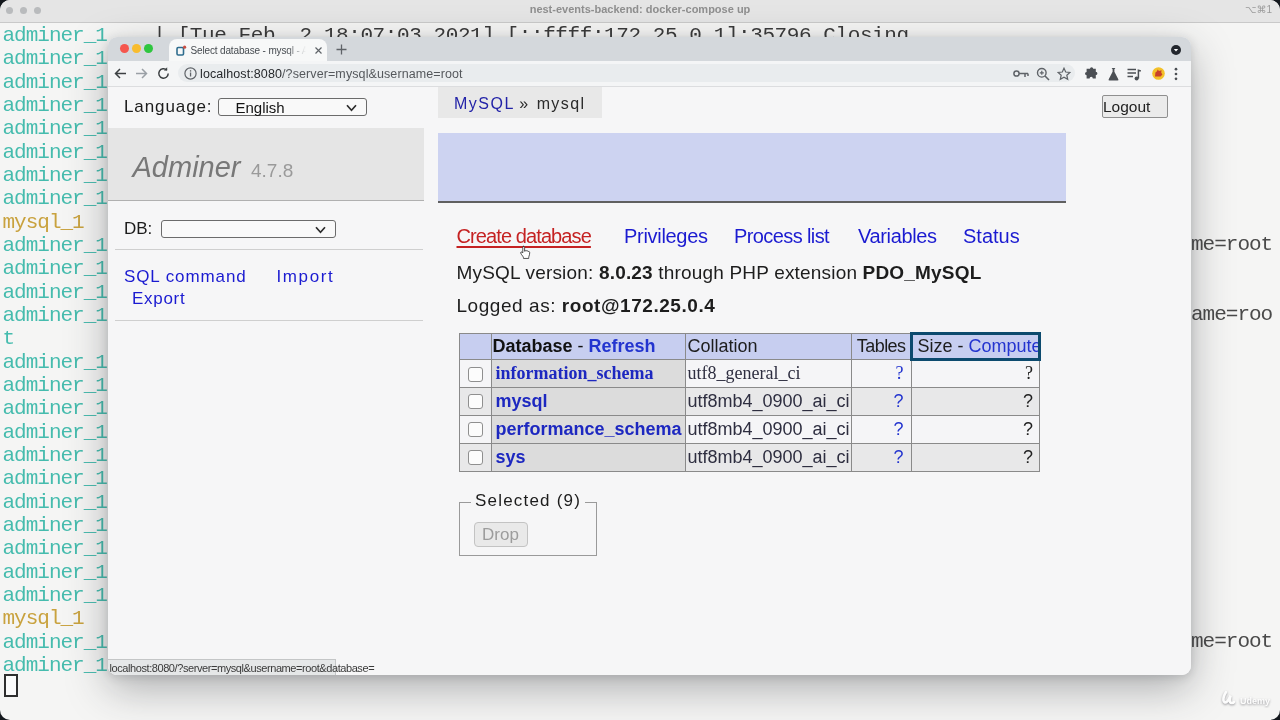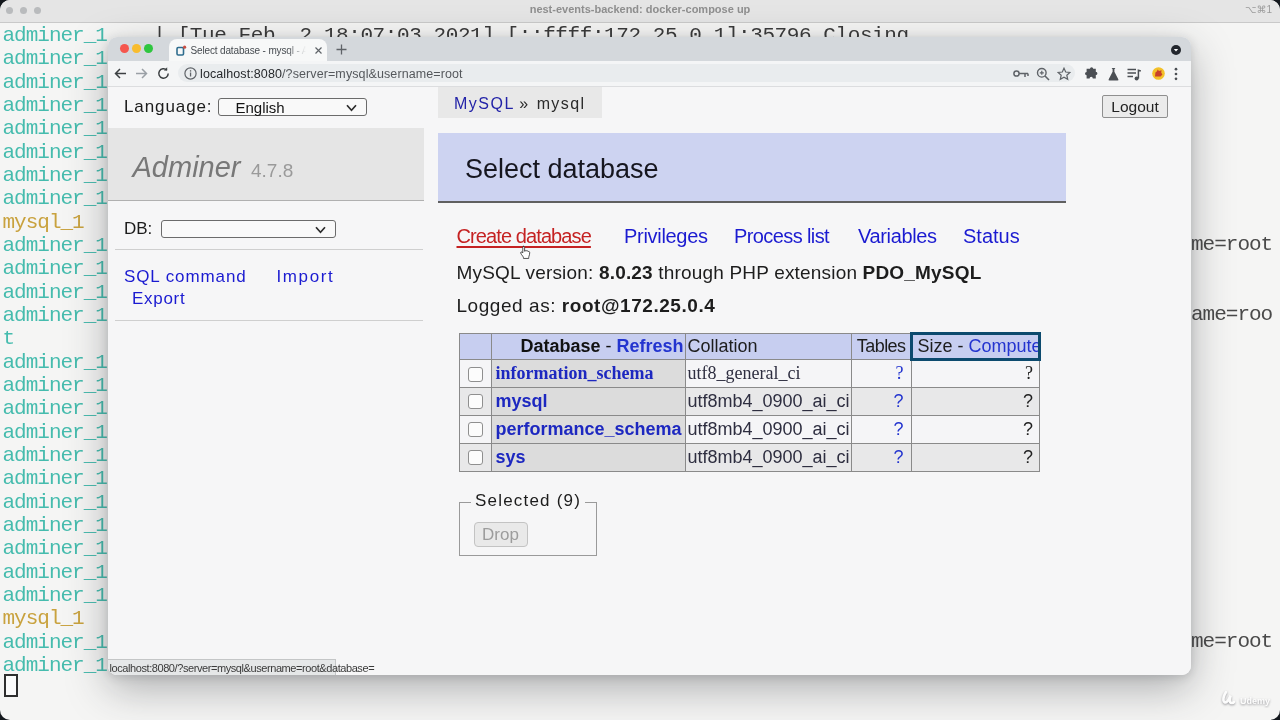--- a/index.html
+++ b/index.html
@@ -202,45 +202,44 @@
       <a class="abs lnk" style="left:16px;top:180.6px;font-size:17px;letter-spacing:0.9px;">SQL command</a>
       <a class="abs lnk" style="left:168.5px;top:180.6px;font-size:17px;letter-spacing:1.6px;">Import</a>
       <a class="abs lnk" style="left:24px;top:202.6px;font-size:17px;letter-spacing:0.7px;">Export</a>
       <div class="abs" style="left:7px;top:233px;width:308px;border-top:1px solid #cfcfcf;"></div>
 
       <div class="abs" style="left:330px;top:0;width:164px;height:31px;background:#e8e8e8;"></div>
       <div class="abs" style="left:346px;top:8.8px;font-size:16px;">
         <span style="color:#2323a8;letter-spacing:1.5px;">MySQL</span><span style="color:#2b2b2b;"> » </span><span style="color:#2b2b2b;letter-spacing:1.4px;margin-left:4px;">mysql</span>
       </div>
 
-      <div class="abs" style="left:994px;top:8px;width:64px;height:21px;background:#ebebeb;border:1px solid #8f8f8f;border-radius:2px;text-align:center;">
+      <div class="abs" style="left:994px;top:8px;width:64px;height:21px;background:#ebebeb;border:1px solid #8f8f8f;border-radius:2px;">
         <span style="font-size:15.5px;color:#222222;line-height:21px;">Logout</span>
       </div>
 
       <div class="abs" style="left:330px;top:46px;width:628px;height:68px;background:#cdd3f1;border-bottom:2px solid #606060;"></div>
-      <div class="abs" style="left:357px;top:68.6px;font-size:27px;color:#16161f;">Select database</div>
 
       <a class="abs" style="left:348.5px;top:138.8px;font-size:20px;color:#c52222;text-decoration:underline;text-underline-offset:2.5px;letter-spacing:-0.9px;">Create database</a>
       <a class="abs lnk" style="left:516px;top:138.8px;font-size:20px;letter-spacing:-0.3px;">Privileges</a>
       <a class="abs lnk" style="left:626px;top:138.8px;font-size:20px;letter-spacing:-0.6px;">Process list</a>
       <a class="abs lnk" style="left:750px;top:138.8px;font-size:20px;letter-spacing:-0.35px;">Variables</a>
       <a class="abs lnk" style="left:855px;top:138.8px;font-size:20px;">Status</a>
 
       <svg class="abs" style="left:410.5px;top:157.5px;" width="13" height="14" viewBox="0 0 15 17">
         <path d="M5 1.5 c0.9 0 1.4 0.6 1.4 1.5 v4.5 l0.6 0.1 c0 0 0.3 -1 1 -1 c0.6 0 0.9 0.3 1.1 0.8 c0.3 -0.3 1.5 -0.5 1.8 0.5 c0.9 -0.3 1.7 0.2 1.7 1.4 c0 1.8 -0.4 3.2 -0.9 4.4 c-0.4 1 -0.3 1.8 -0.3 2.6 h-6.3 c0 -0.9 -0.2 -1.8 -0.9 -2.7 c-0.8 -1 -2.2 -2.6 -2.6 -3.9 c-0.3 -1 0.9 -1.6 1.7 -0.9 l0.9 0.9 v-6.7 c0 -0.9 0.5 -1.5 1.4 -1.5 Z" fill="#ffffff" stroke="#1a1a1a" stroke-width="0.9"></path>
       </svg>
 
       <div class="abs" style="left:348.5px;top:175.5px;font-size:19px;color:#1d1d1d;letter-spacing:0.18px;">MySQL version: <b>8.0.23</b> through PHP extension <b>PDO_MySQL</b></div>
       <div class="abs" style="left:348.5px;top:208.7px;font-size:19px;color:#1d1d1d;letter-spacing:0.55px;">Logged as: <b>root@172.25.0.4</b></div>
 
       <table style="position:absolute;left:350.5px;top:244.5px;border-collapse:collapse;font-size:18px;table-layout:fixed;width:581px;">
         <tbody>
             <tr style="background:#c7cef0;height:24.5px;">
           <td style="width:32px;border:1px solid #8a8a8a;"></td>
-          <td style="width:194px;border:1px solid #8a8a8a;text-align:right;"><b style="color:#111;">Database</b><span style="color:#111;"> - </span><b style="color:#2334cf;">Refresh</b></td>
+          <td style="width:194px;border:1px solid #8a8a8a;text-align:left;"><b style="color:#111;">Database</b><span style="color:#111;"> - </span><b style="color:#2334cf;">Refresh</b></td>
           <td style="width:166.5px;border:1px solid #8a8a8a;padding-left:2px;color:#1d1d1d;">Collation</td>
           <td style="width:59.5px;border:1px solid #8a8a8a;text-align:right;padding-right:4px;color:#1d1d1d;letter-spacing:-0.55px;">Tables</td>
           <td style="width:128.5px;border:3px solid #0c4a6e;padding-left:5px;"><span style="color:#1d1d1d;">Size - </span><span style="color:#2334cf;">Compute</span></td>
         </tr>
         <tr style="height:28px;font-family:Liberation Serif, serif;">
           <td class="cbc" style="border:1px solid #8a8a8a;border-top:1px solid #b4b4b4;background:#f5f5f7;text-align:center;"><span class="cb"></span></td>
           <td style="border:1px solid #8a8a8a;border-top:1px solid #b4b4b4;background:#dcdcdc;padding-left:4px;"><b style="color:#1d28c0;">information_schema</b></td>
           <td style="border:1px solid #8a8a8a;border-top:1px solid #b4b4b4;background:#f5f5f7;padding-left:2px;color:#2e2e40;">utf8_general_ci</td>
           <td style="border:1px solid #8a8a8a;border-top:1px solid #b4b4b4;background:#f5f5f7;text-align:right;padding-right:7px;color:#2334cf;">?</td>
           <td style="border:1px solid #8a8a8a;border-top:1px solid #b4b4b4;background:#f5f5f7;text-align:right;padding-right:6px;color:#222;">?</td>

